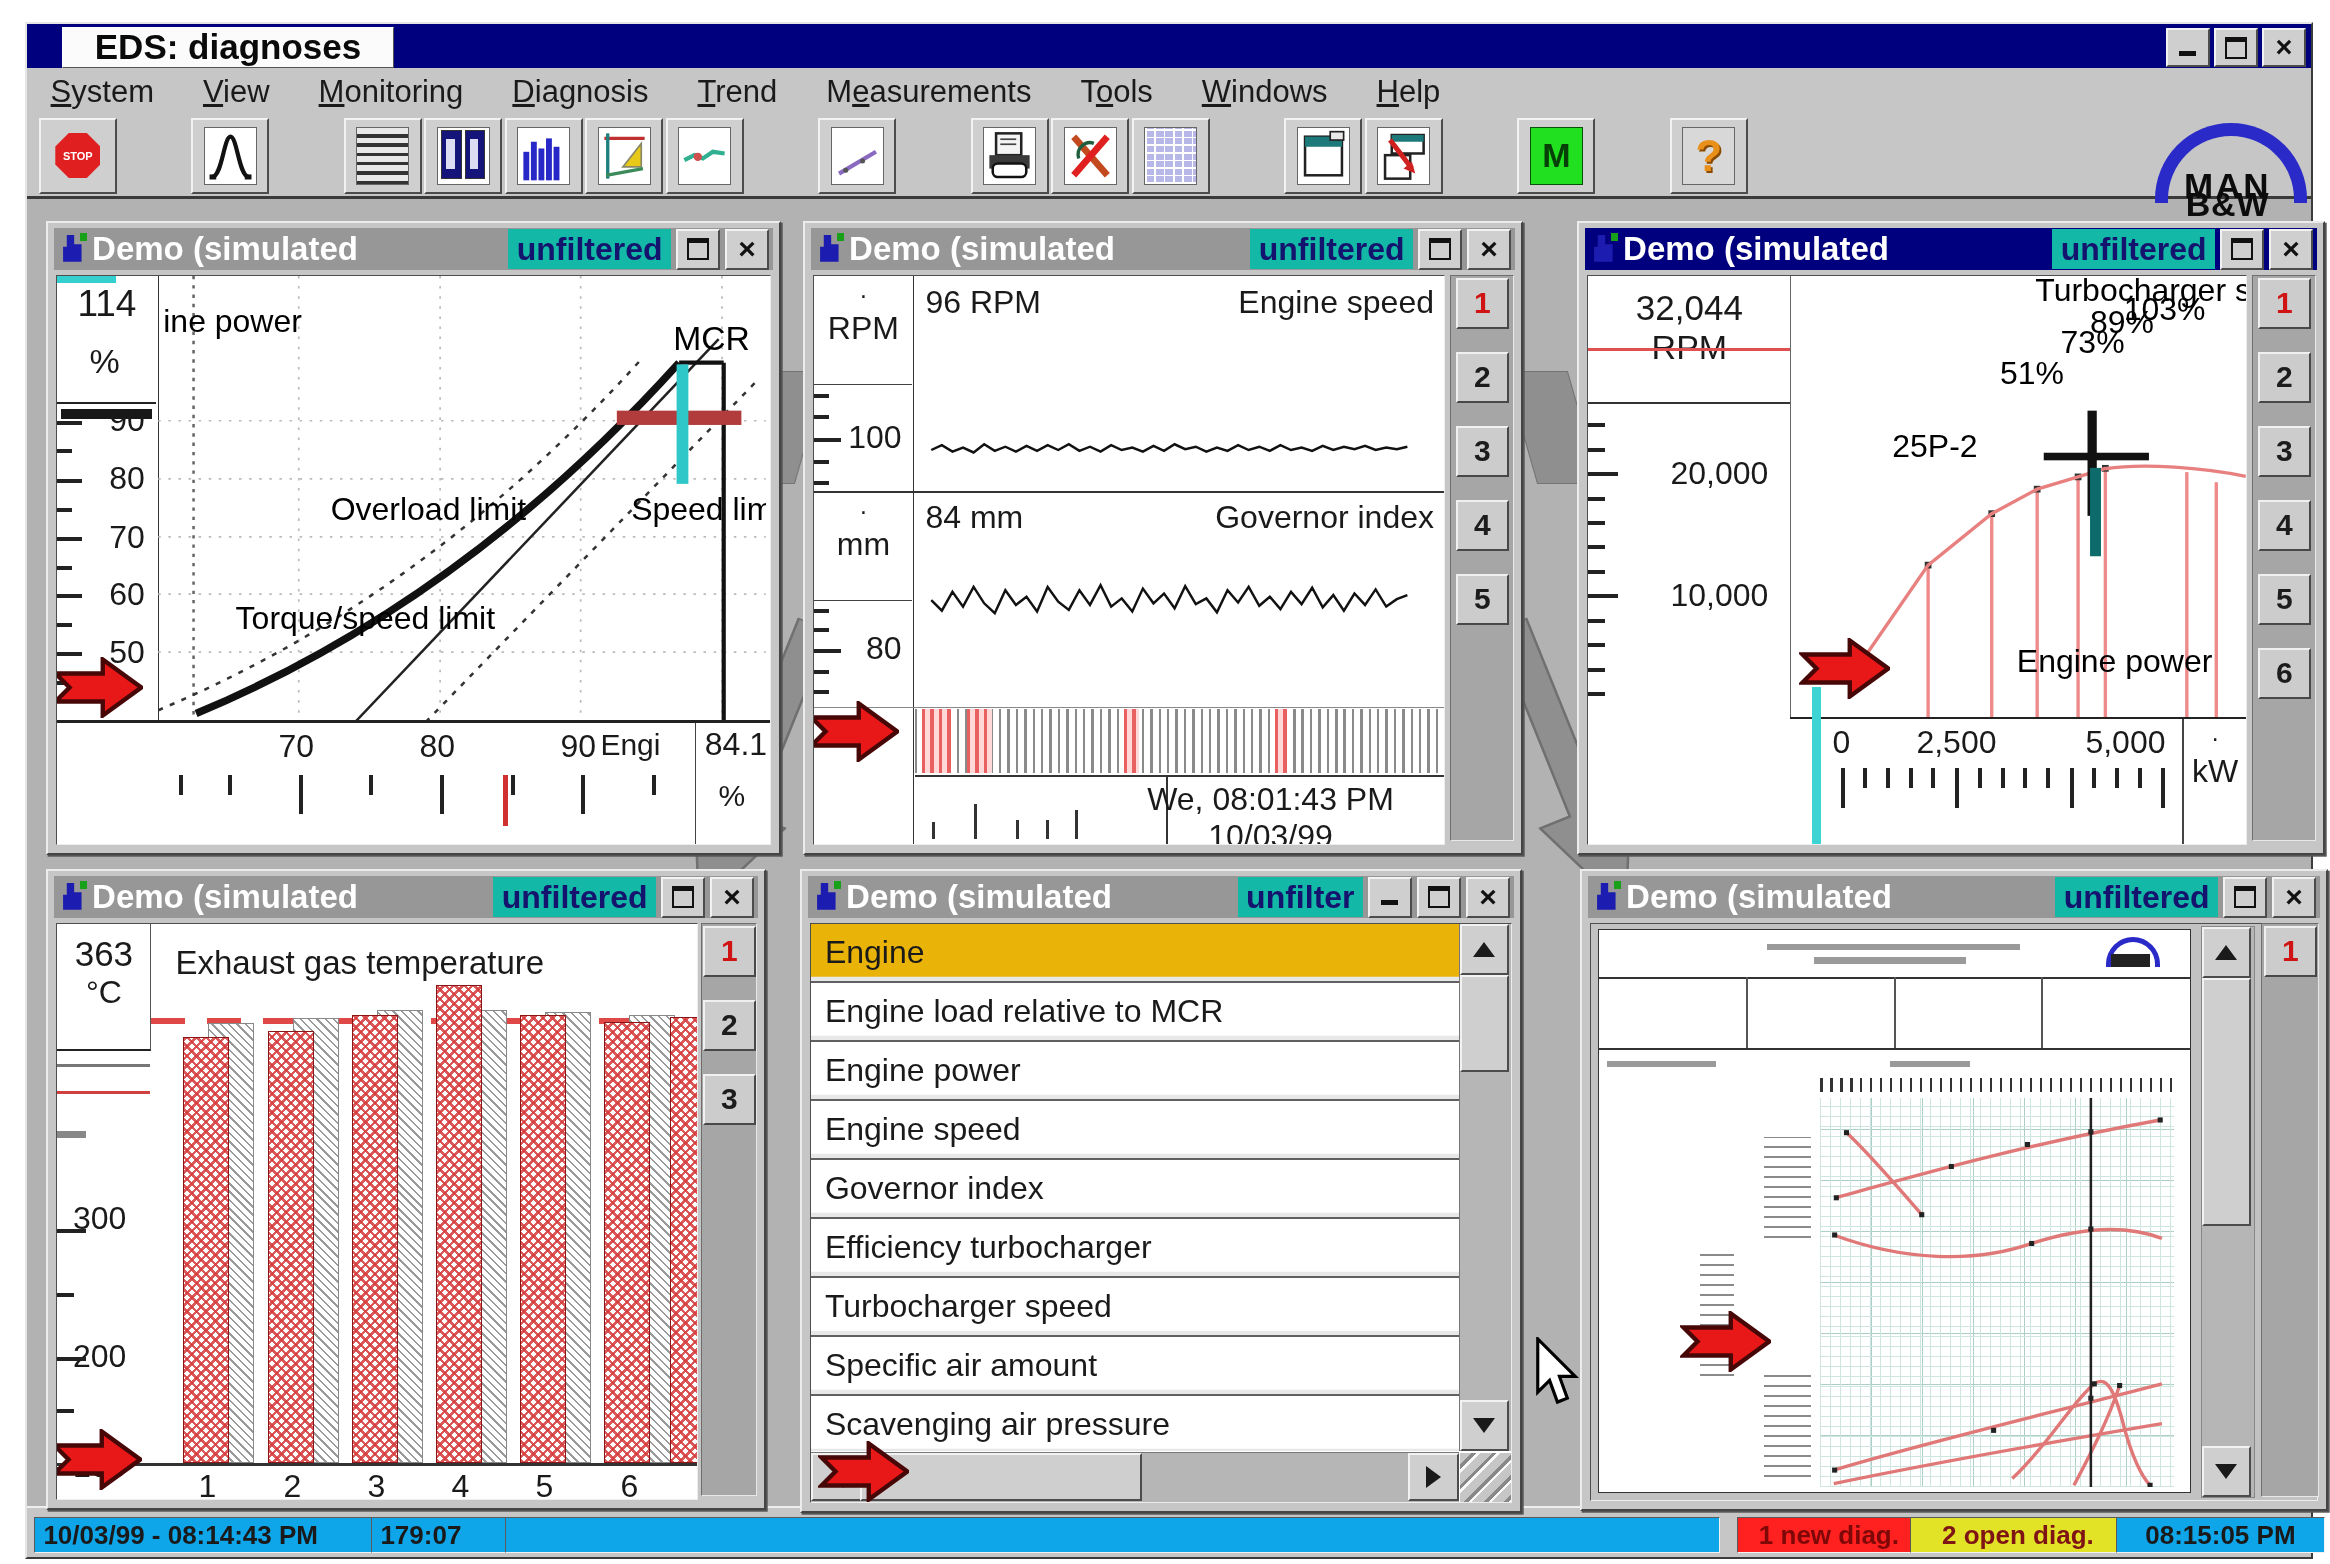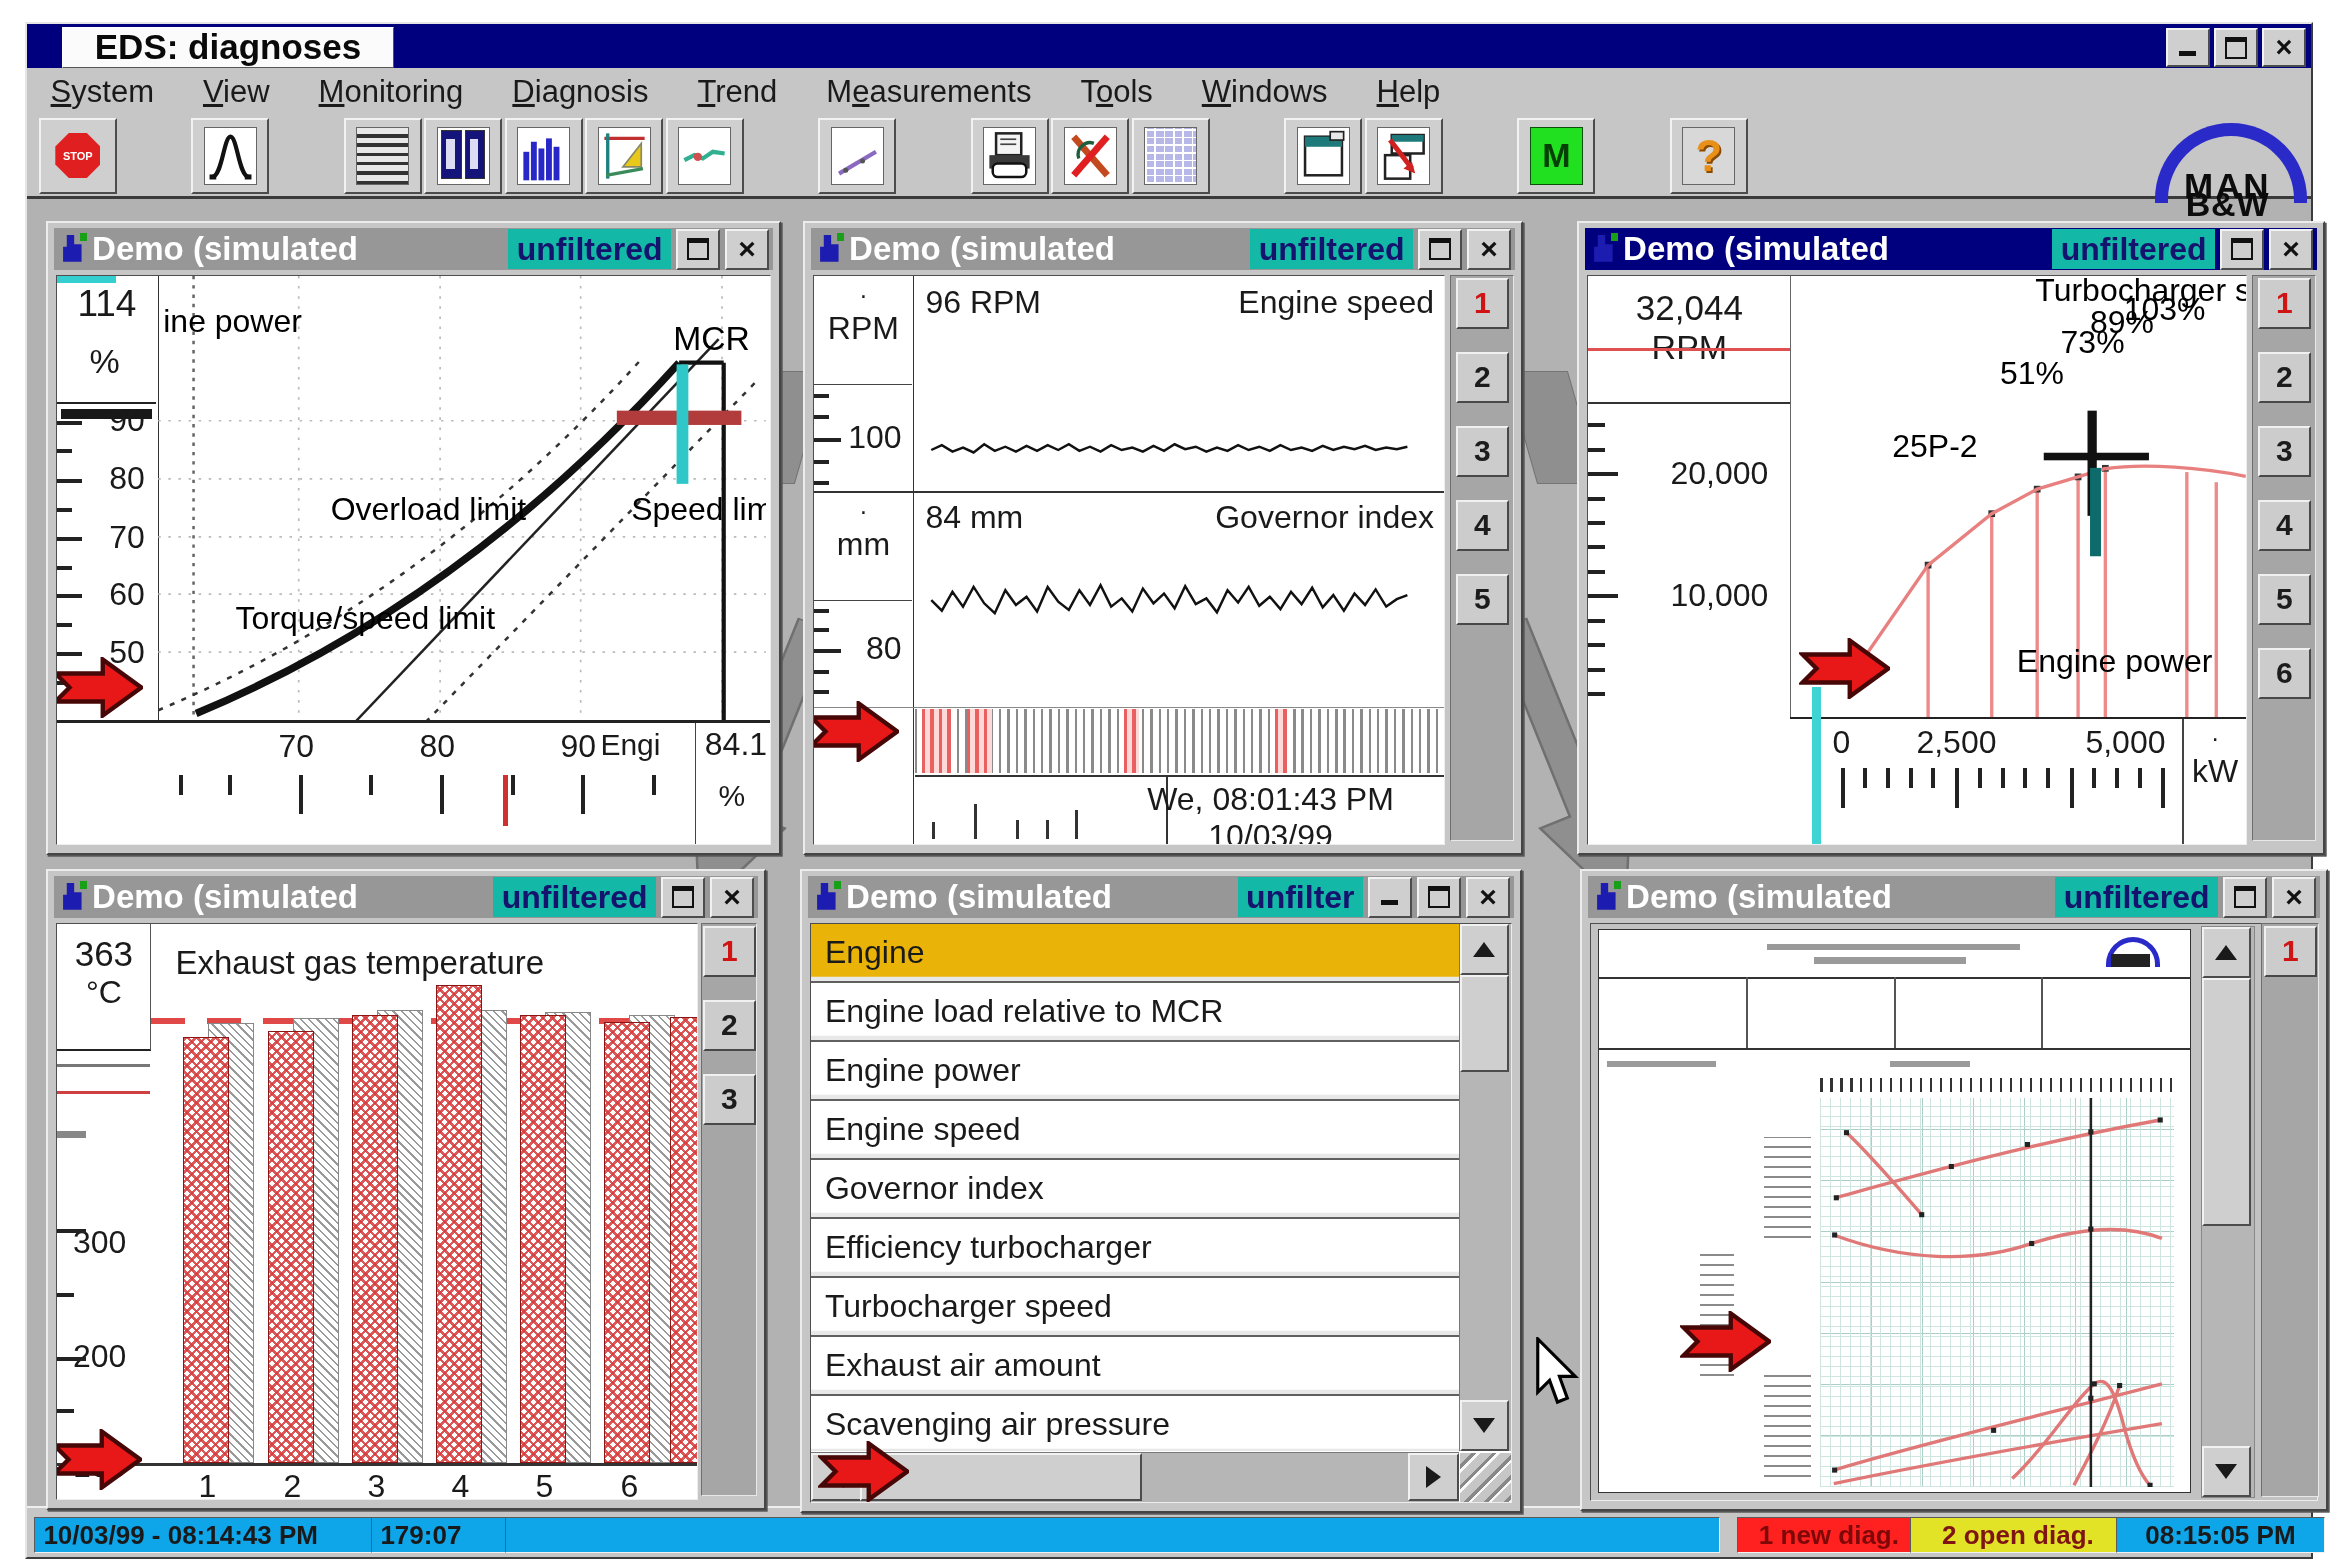--- a/index.html
+++ b/index.html
@@ -572,21 +572,21 @@
     </div>
     <div class="cbody" style="right:66px;">
       <div class="w4-col">
         <div style="position:absolute;left:0;top:0;width:93px;height:125px;border-bottom:2.5px solid #222;border-right:1.7px solid #555;text-align:center;">
           <div style="font-size:35px;margin-top:10px;">363</div>
           <div style="font-size:32px;">°C</div>
         </div>
         <div style="position:absolute;left:0;top:140px;width:93px;height:3.4px;background:#777;"></div>
         <div style="position:absolute;left:0;top:167px;width:93px;height:3.4px;background:#d04040;"></div>
         <span class="ytick" style="top:207px;width:29px;background:#888;height:6.7px;"></span>
-        <span class="ylab" style="top:300px;right:25px;">300</span>
+        <span class="ylab" style="top:276px;right:25px;">300</span>
         <span class="ylab" style="top:414px;right:25px;">200</span>
         <span class="ylab" style="top:524px;right:25px;">100</span>
         <span class="ytick" style="top:305px;width:29px;"></span>
           <span class="ytick" style="top:369px;width:17px;"></span>
         <span class="ytick" style="top:433px;width:29px;"></span>
           <span class="ytick" style="top:485px;width:17px;"></span>
         <span class="ytick" style="top:543px;width:29px;"></span>
       </div>
       <div style="position:absolute;left:118px;top:20px;font-size:33px;">Exhaust gas temperature</div>
       <div class="refline" style="left:94px;right:0;top:94px;"></div>
@@ -653,21 +653,21 @@
     </div>
     <div class="cbody">
       <div class="list">
         <div class="lrow hdr">Engine</div>
         <div class="lrow">Engine load relative to MCR</div>
         <div class="lrow">Engine power</div>
         <div class="lrow">Engine speed</div>
         <div class="lrow">Governor index</div>
         <div class="lrow">Efficiency turbocharger</div>
         <div class="lrow">Turbocharger speed</div>
-        <div class="lrow">Exhaust air amount</div>
+        <div class="lrow">Specific air amount</div>
         <div class="lrow">Scavenging air pressure</div>
       </div>
       <div class="vscroll">
         <div class="sbtn" style="left:0;top:0;width:45px;height:47px;">
             <span class="arrglyph arr-up"></span>
           </div>
         <div class="thumb" style="left:0;top:51px;width:45px;height:93px;"></div>
         <div class="sbtn" style="left:0;bottom:0;width:45px;height:47px;">
             <span class="arrglyph arr-dn"></span>
           </div>

